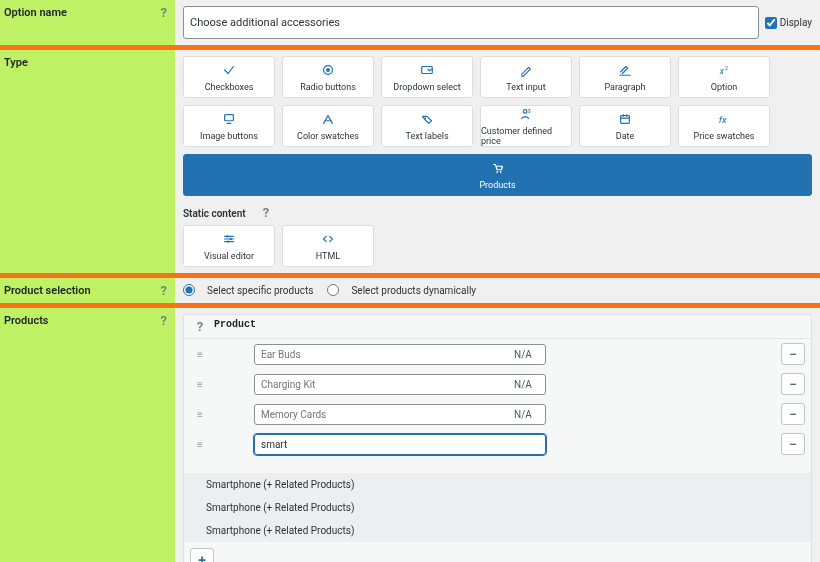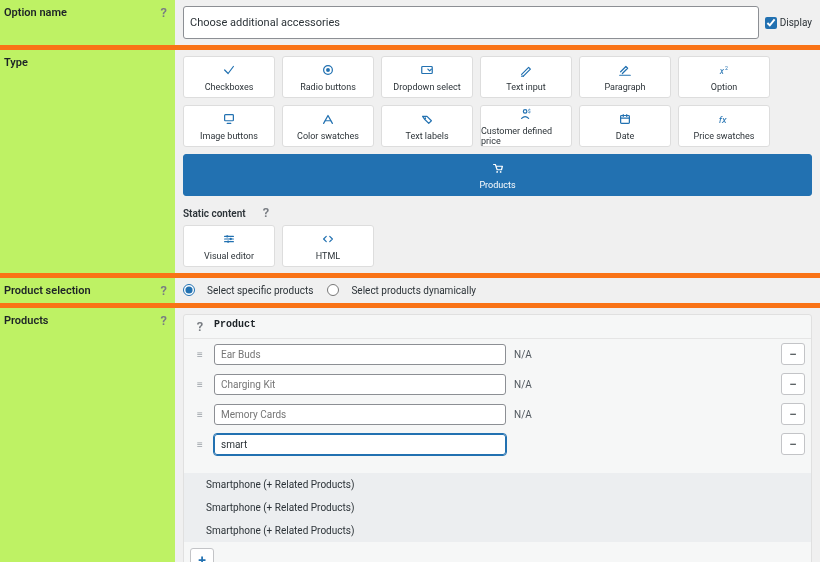--- a/index.html
+++ b/index.html
@@ -35,21 +35,21 @@
   .prod-table { border: 1px solid #e0e0e0; border-radius: 3px; background: #f6f7f7; padding: 0; }
   .prod-head { display: flex; padding: 4px 6px; font-weight: 600; font-size: 10px; color: #1d2327; border-bottom: 1px solid #e5e5e5; }
   .col-h { width: 20px; text-align: center; color:#787c82; font-size:13px; }
   .col-p { width: 300px; padding-left: 4px; font-family: Liberation Mono, monospace; }
   .col-v { flex: 1; padding-left: 4px; }
   .col-a { width: 36px; }
 
   .prod-row { display: flex; align-items: center; padding: 4px 6px; gap: 0; }
   .drag { width: 20px; text-align: center; color: #9aa0a6; cursor: move; font-size: 10px; }
   .pcell { width: 300px; padding: 0 4px; }
-  .pinput { width: 100%; border: 1px solid #8c8f94; border-radius: 3px; padding: 4px 6px; font-size: 10px; background: #fff; color: #888; }
+  .pinput { width: 100%; border: 1px solid #8c8f94; border-radius: 3px; padding: 4px 6px; font-size: 10px; background: #fff; color: #888; margin-left: 40px; }
   .pinput.act { border-color: #2271b1; outline: 1px solid #2271b1; color: #2c3338; }
   .vcell { flex: 1; padding-left: 4px; font-size: 10px; color: #50575e; }
   .acell { width: 36px; display: flex; justify-content: flex-end; }
   .minus { width: 24px; height: 22px; border: 1px solid #c3c4c7; background: #fff; border-radius: 3px; color: #2c3338; cursor: pointer; font-size: 14px; line-height: 1; display:flex; align-items:center; justify-content:center; }
 
   .suggest { background: #eceef0; margin-top: 14px; }
   .suggest-row { padding: 6px 22px; font-size: 10px; color: #2c3338; cursor: pointer; }
 
   .add-btn { width: 24px; height: 24px; border: 1px solid #c3c4c7; background: #fff; border-radius: 3px; color: #2271b1; font-size: 14px; font-weight: 600; cursor: pointer; margin: 6px; display:flex; align-items:center; justify-content:center; }
 

